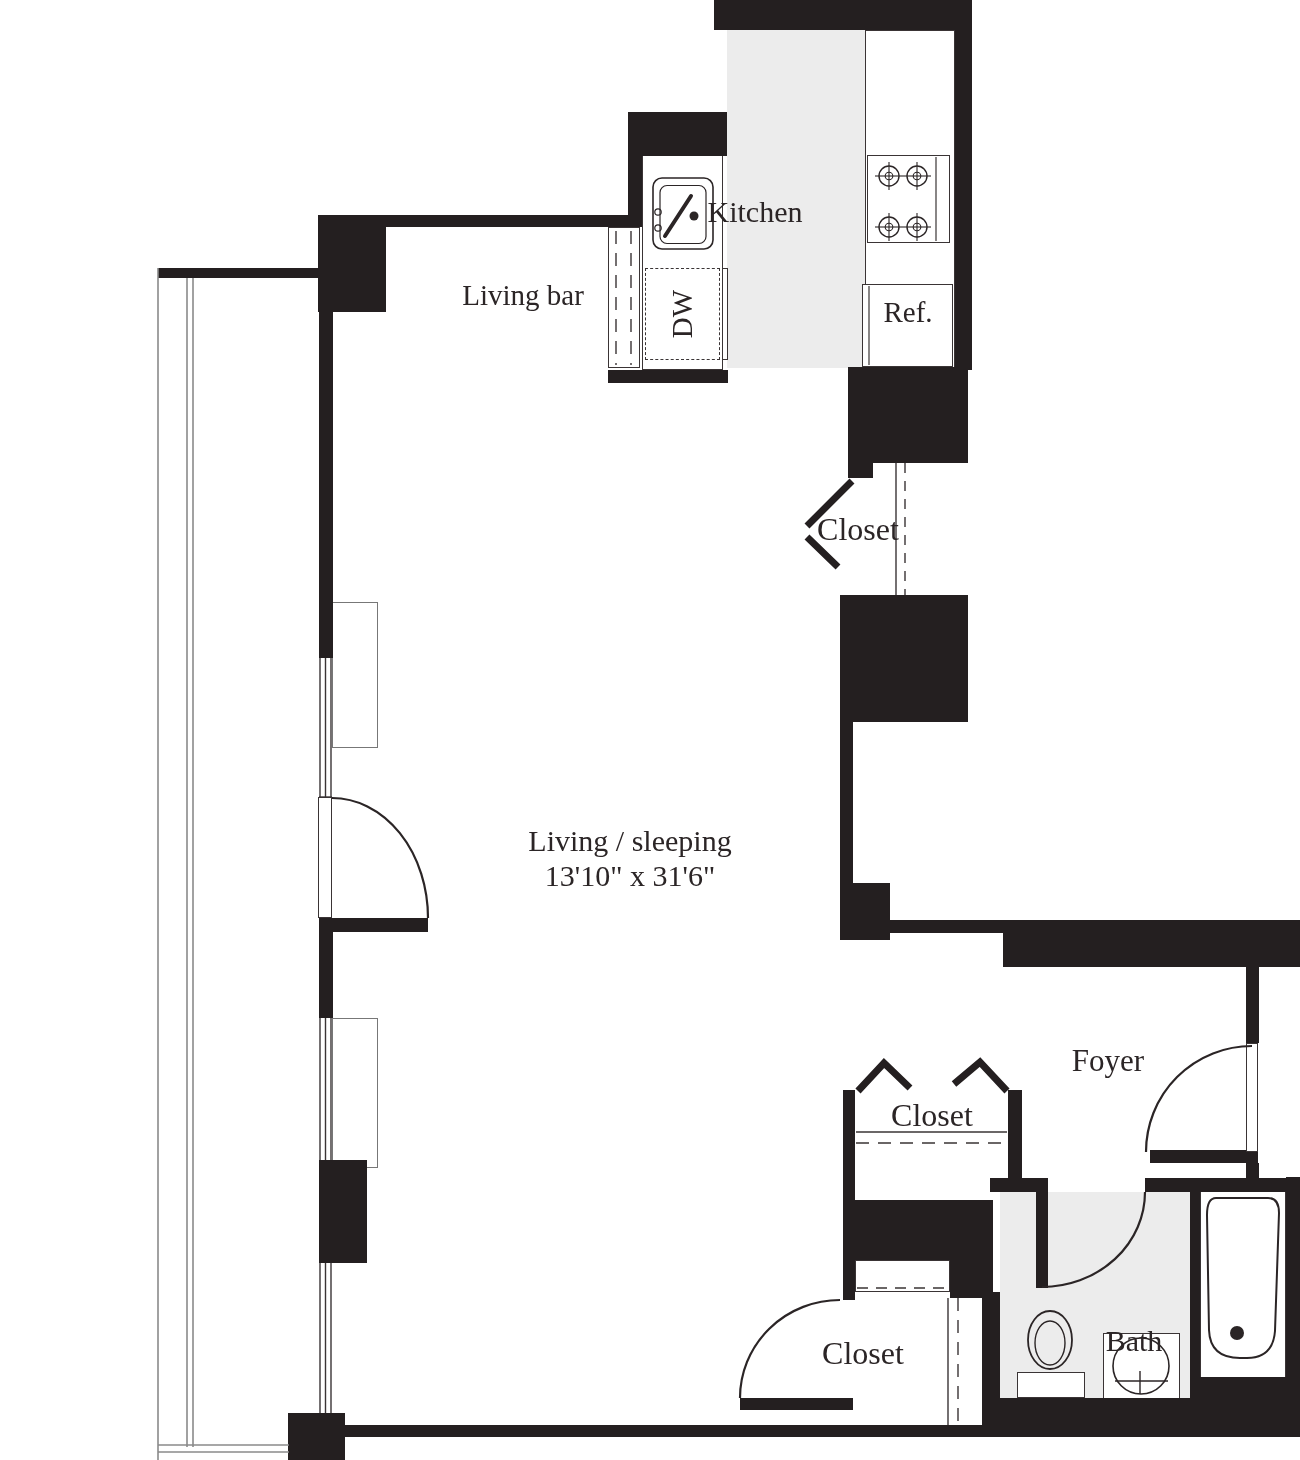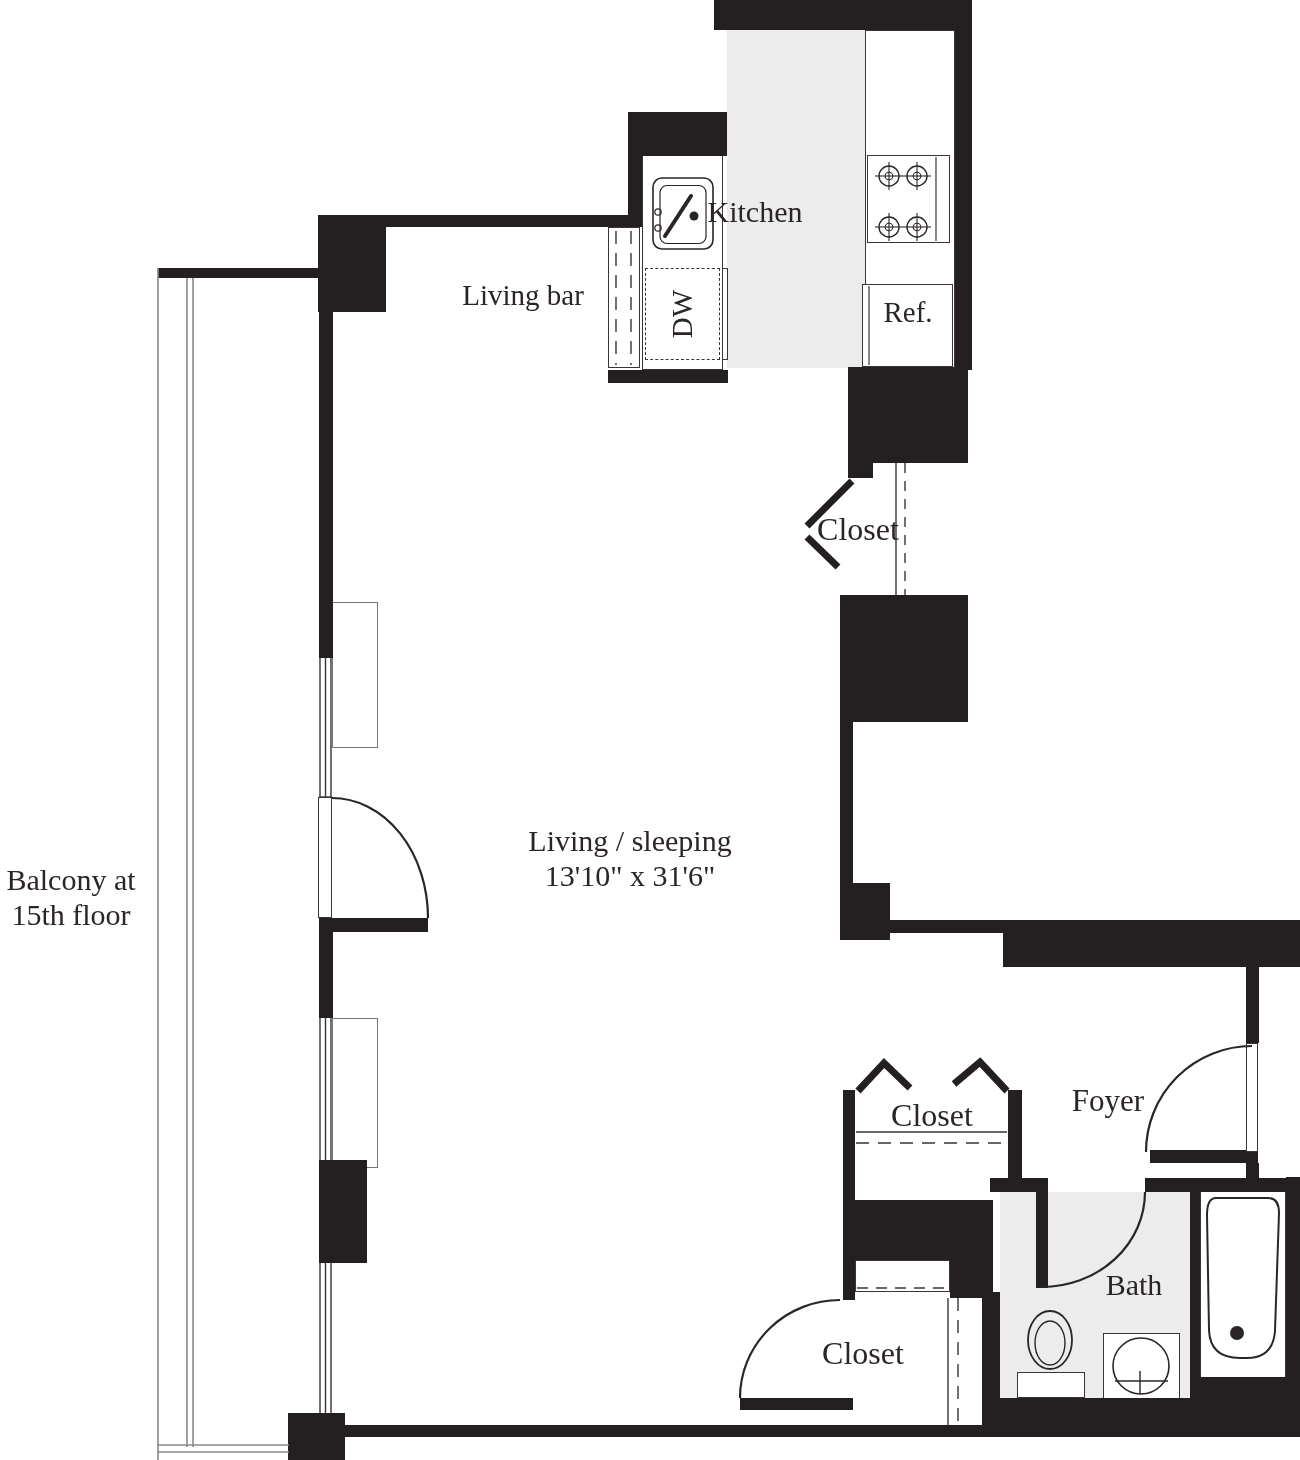--- a/index.html
+++ b/index.html
@@ -179,31 +179,27 @@
       <line x1="1115" y1="1381" x2="1168" y2="1381" stroke-width="1.4"></line>
       <line x1="1140" y1="1371" x2="1140" y2="1394" stroke-width="1.4"></line>
     </g>
 
     <g stroke="#2b2526" fill="none">
       <path d="M 1216 1198 L 1268 1198 Q 1279 1198 1279 1213 L 1275 1331 Q 1273 1358 1247 1358 L 1240 1358 Q 1210 1358 1209 1330 L 1207 1215 Q 1207 1198 1216 1198 Z" stroke-width="2"></path>
       <circle cx="1237" cy="1333" r="7" fill="#2b2526" stroke="none"></circle>
     </g>
   </svg>
 
-  <div class="lbl fs30" style="left:71px;top:897px;">
-    <div>Balcony at</div>
-    <div>15th floor</div>
-  </div>
   <div class="lbl fs29" style="left:523px;top:295px;">Living bar</div>
   <div class="lbl fs30" style="left:747px;top:212px;margin-left:8px;">Kitchen</div>
   <div class="lbl fs29" style="left:908px;top:312px;">Ref.</div>
   <div class="lbl rot fs29" style="left:682px;top:314px;">DW</div>
   <div class="lbl fs26" style="left:858px;top:530px;">Closet</div>
   <div class="lbl fs30" style="left:630px;top:858px;">
     <div>Living / sleeping</div>
     <div>13'10" x 31'6"</div>
   </div>
-  <div class="lbl fs31" style="left:1108px;top:1061px;margin-top:40px;">Foyer</div>
+  <div class="lbl fs31" style="left:1108px;top:1061px;">Foyer</div>
   <div class="lbl fs26" style="left:932px;top:1116px;">Closet</div>
   <div class="lbl fs26" style="left:863px;top:1354px;">Closet</div>
-  <div class="lbl fs30" style="left:1134px;top:1285px;">Bath</div>
+  <div class="lbl fs30" style="left:1134px;top:1341px;">Bath</div>
 
 </div>
 
 </body></html>

